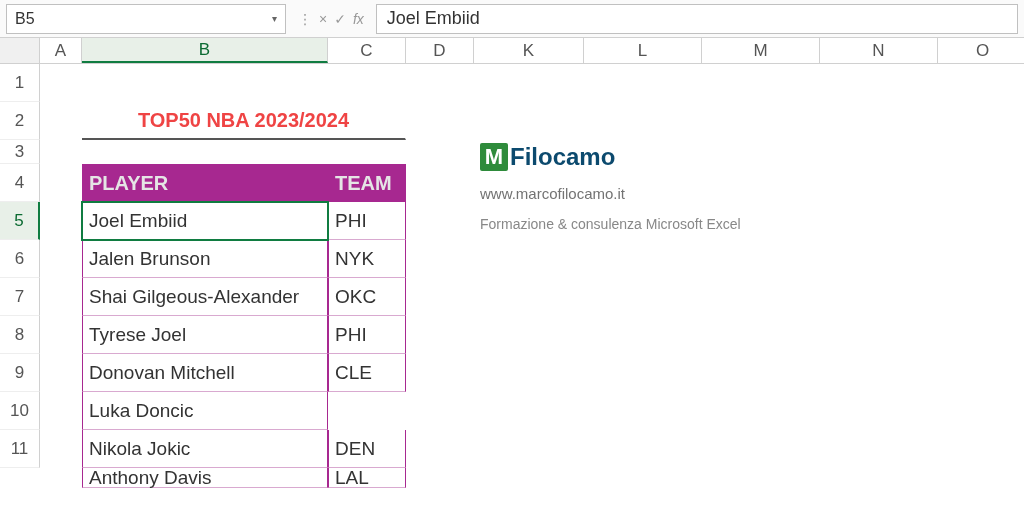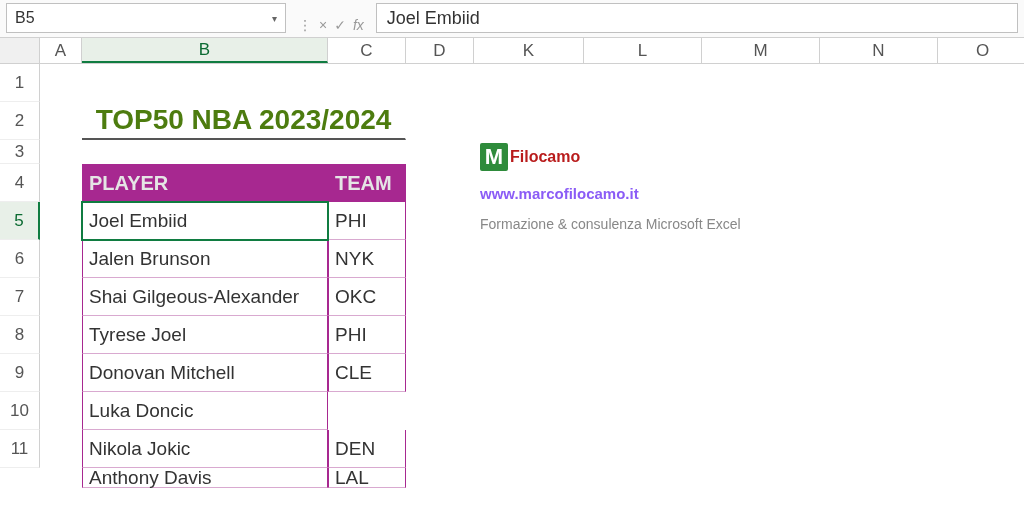--- a/index.html
+++ b/index.html
@@ -7,21 +7,21 @@
       font-family: 'Segoe UI', Tahoma, Geneva, sans-serif;
       background: #f3f3f3;
       width: 1024px;
       height: 512px;
       overflow: hidden;
       font-size: 14px;
       color: #333;
     }
     .formula-bar {
       display: flex;
-      align-items: flex-end;
+      align-items: center;
       background: #fafafa;
       border-bottom: 1px solid #d0d0d0;
       height: 38px;
       padding: 4px 6px;
       gap: 4px;
     }
     .name-box {
       width: 280px;
       height: 30px;
       background: #fff;
@@ -132,22 +132,22 @@
       display: flex;
       align-items: center;
       padding: 0 6px;
       font-size: 19px;
       color: #333;
       white-space: nowrap;
       overflow: visible;
     }
     .title-cell {
       font-weight: bold;
-      color: #4d7c0f;
-      font-size: 28px;
+      color: #ef4444;
+      font-size: 20px;
       border-bottom: 2px solid #555;
       justify-content: center;
     }
     .header-cell {
       background: #a72890;
       color: #e5e5e5;
       font-weight: bold;
       font-size: 20px;
       border: 1px solid #a72890;
     }
@@ -185,26 +185,26 @@
       color: #fff;
       display: flex;
       align-items: center;
       justify-content: center;
       font-weight: bold;
       font-size: 22px;
       border-radius: 2px;
     }
     .logo-text {
       font-weight: bold;
-      font-size: 16px;
-      color: #b91c1c;
+      font-size: 24px;
+      color: #0c4a6e;
     }
     .website {
-      color: #8b5cf6;
-      font-weight: bold;
+      color: #737373;
+      font-weight: normal;
       font-size: 15px;
       margin-bottom: 14px;
     }
     .tagline {
       color: #888;
       font-size: 14px;
     }
   </style>
 </head>
 <body>

